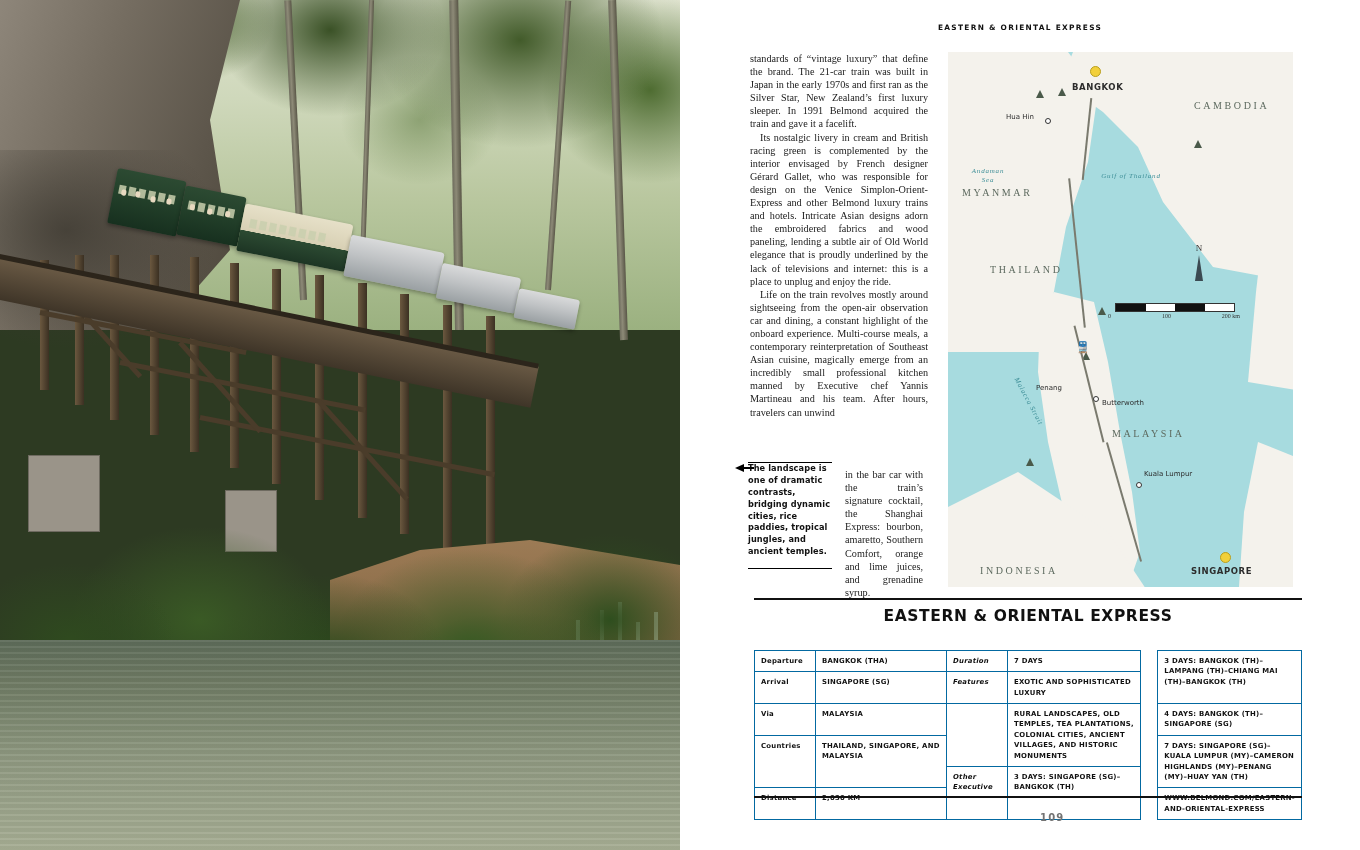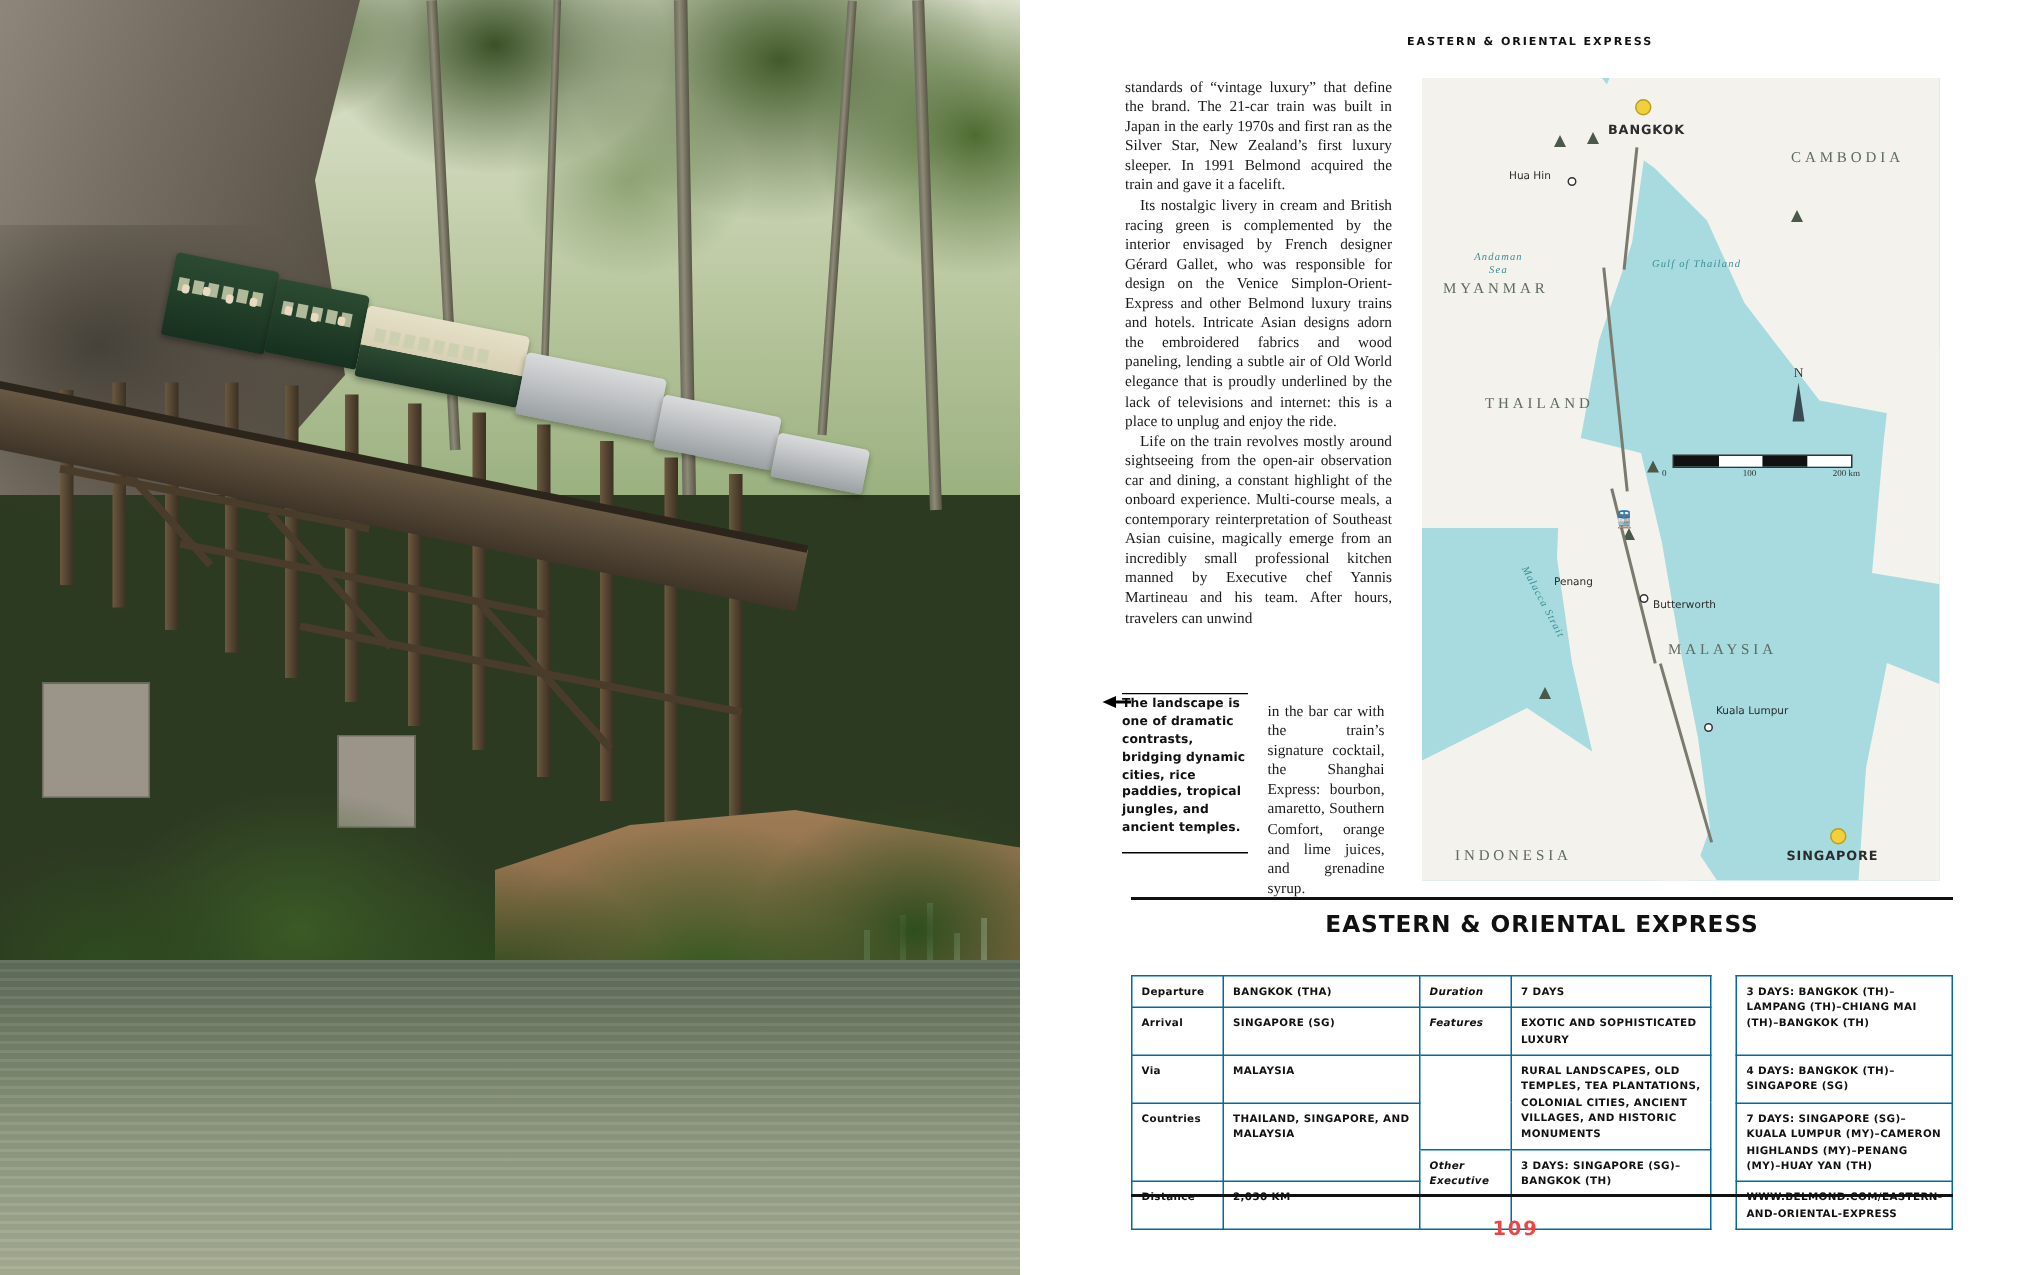--- a/index.html
+++ b/index.html
@@ -418,26 +418,26 @@
   .no-top { border-top: 0 !important; }
   .no-bottom { border-bottom: 0 !important; }
   .rule-bottom {
     position: absolute;
     left: 754px; top: 796px;
     width: 548px; height: 2px;
     background: #111;
   }
   .folio-inner {
     position: absolute;
-    left: 995px; top: 812px;
+    left: 1040px; top: 812px;
     font-family: "DejaVu Sans", sans-serif;
     font-weight: bold;
-    font-size: 13px;
+    font-size: 10px;
     letter-spacing: 1.2px;
-    color: #ef4444;
+    color: #737373;
   }
 </style>
 </head>
 <body>
 
 <div class="page">
 
   <div class="photo-page">
     <div class="photo-canvas">
       <div class="sky"></div>
@@ -566,29 +566,29 @@
                 clip-path: polygon(30px 0, 250px 0, 250px 230px, 170px 215px, 120px 150px, 95px 95px, 60px 60px, 18px 30px);"></div>
     <div class="land" style="left:60px; top:240px; width:150px; height:300px;
                 clip-path: polygon(46px 0, 86px 10px, 100px 70px, 112px 140px, 124px 200px, 132px 260px, 118px 300px, 76px 288px, 56px 220px, 40px 150px, 30px 80px, 32px 25px);"></div>
     <div class="land" style="left:-10px; top:420px; width:210px; height:130px;
                 clip-path: polygon(0 40px, 80px 0, 170px 60px, 210px 120px, 210px 130px, 0 130px);"></div>
     <div class="land" style="left:290px; top:390px; width:70px; height:160px;
                 clip-path: polygon(20px 0, 70px 20px, 70px 160px, 0 160px, 6px 70px);"></div>
     <div class="land" style="left:300px; top:180px; width:60px; height:160px;
                 clip-path: polygon(15px 0, 60px 0, 60px 160px, 0 150px, 8px 60px);"></div>
 
-    <div class="sea-label" style="left:24px; top:115px; width:54px;text-align:center;">Andaman<br>Sea</div>
+    <div class="sea-label" style="left:13px; top:115px; width:54px;text-align:center;">Andaman<br>Sea</div>
     <div class="sea-label" style="left:128px; top:120px; width:110px;">Gulf of Thailand</div>
     <div class="sea-label" style="left:44px; top:345px; width:72px; transform:rotate(62deg);">Malacca Strait</div>
 
     <div class="country-label" style="left:14px; top:135px;">MYANMAR</div>
     <div class="country-label" style="left:42px; top:212px;">THAILAND</div>
     <div class="country-label" style="left:246px; top:48px;">CAMBODIA</div>
     <div class="country-label" style="left:164px; top:376px;">MALAYSIA</div>
-    <div class="country-label" style="left:22px; top:513px;">INDONESIA</div>
+    <div class="country-label" style="left:32px; top:513px;">INDONESIA</div>
 
     <div class="peak" style="left:88px; top:38px;"></div>
     <div class="peak" style="left:246px; top:88px;"></div>
     <div class="peak" style="left:150px; top:255px;"></div>
     <div class="peak" style="left:78px; top:406px;"></div>
     <div class="peak" style="left:134px; top:300px;"></div>
 
     <div class="route" style="left:138px; top:46px; width:2px; height:82px; transform:rotate(6deg);"></div>
     <div class="route" style="left:128px; top:126px; width:2px; height:150px; transform:rotate(-6deg);"></div>
     <div class="route" style="left:140px; top:272px; width:2px; height:120px; transform:rotate(-14deg);"></div>

